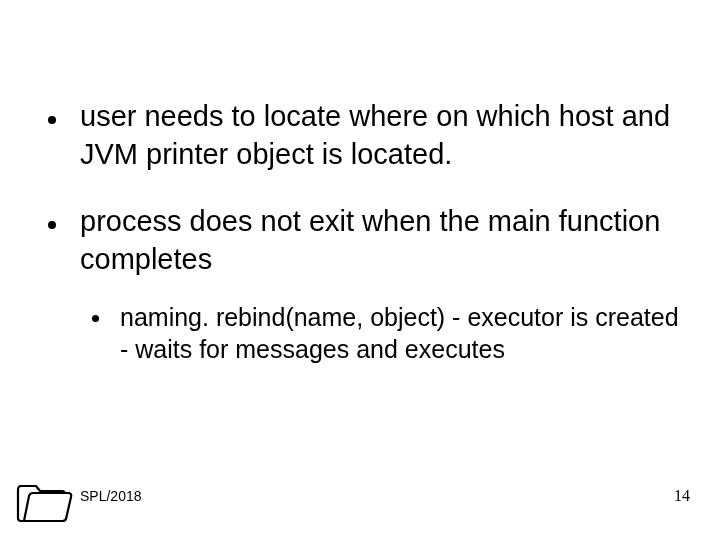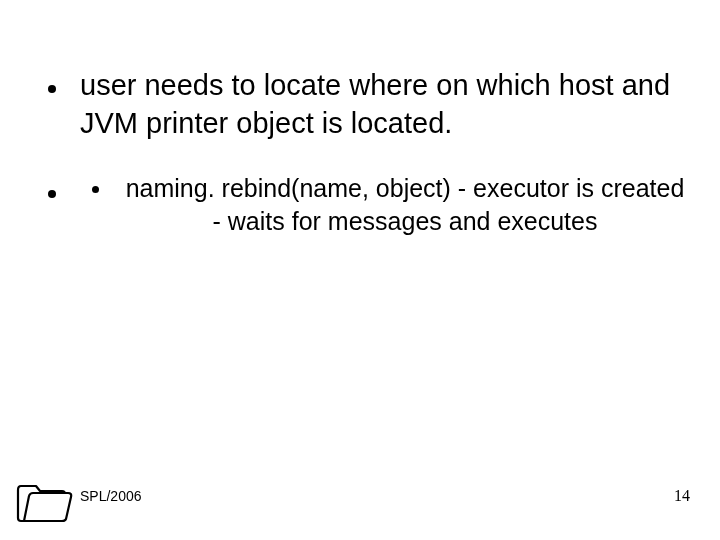--- a/index.html
+++ b/index.html
@@ -6,21 +6,21 @@
   body {
     width: 720px;
     height: 540px;
     background: #ffffff;
     font-family: "Comic Sans MS", "Comic Sans", cursive, sans-serif;
     color: #000;
     position: relative;
     overflow: hidden;
   }
   .content {
-    padding-top: 67px;
+    padding-top: 98px;
     padding-left: 40px;
     padding-right: 30px;
   }
   ul.level1 {
     list-style: none;
     padding-left: 0;
   }
   ul.level1 > li {
     position: relative;
     padding-left: 40px;
@@ -41,21 +41,20 @@
   ul.level2 {
     list-style: none;
     padding-left: 0;
     margin-top: 22px;
   }
   ul.level2 > li {
     position: relative;
     padding-left: 40px;
     font-size: 25px;
     line-height: 1.3;
-    text-align: center;
   }
   ul.level2 > li::before {
     content: "";
     position: absolute;
     left: 12px;
     top: 14px;
     width: 7px;
     height: 7px;
     background: #000;
     border-radius: 50%;
@@ -84,28 +83,29 @@
 </style>
 </head>
 <body>
 
 <div class="content">
   <ul class="level1">
     <li>
       <span>user needs to locate where on which host and JVM printer object is located.</span>
     </li>
     <li>
+      <span>process does not exit when the main function completes</span>
       <ul class="level2">
         <li>
           <span>naming. rebind(name, object)  - executor is created - waits for messages and executes</span>
         </li>
       </ul>
     </li>
   </ul>
 </div>
 
 <svg class="folder-icon" viewBox="0 0 62 48">
   <path d="M 4 14 L 4 42 Q 4 45 7 45 L 48 45 Q 51 45 51 42 L 51 18 Q 51 15 48 15 L 26 15 L 22 10 L 7 10 Q 4 10 4 14 Z" fill="#fff" stroke="#000" stroke-width="2.2" stroke-linejoin="round"></path>
   <path d="M 10 45 L 15 20 Q 16 17 19 17 L 54 17 Q 58 17 57 21 L 52 43 Q 51 45 48 45 Z" fill="#fff" stroke="#000" stroke-width="2.2" stroke-linejoin="round"></path>
 </svg>
 
-<div class="footer-label">SPL/2006</div>
+<div class="footer-label">SPL/2018</div>
 <div class="page-number">14</div>
 
 </body></html>

